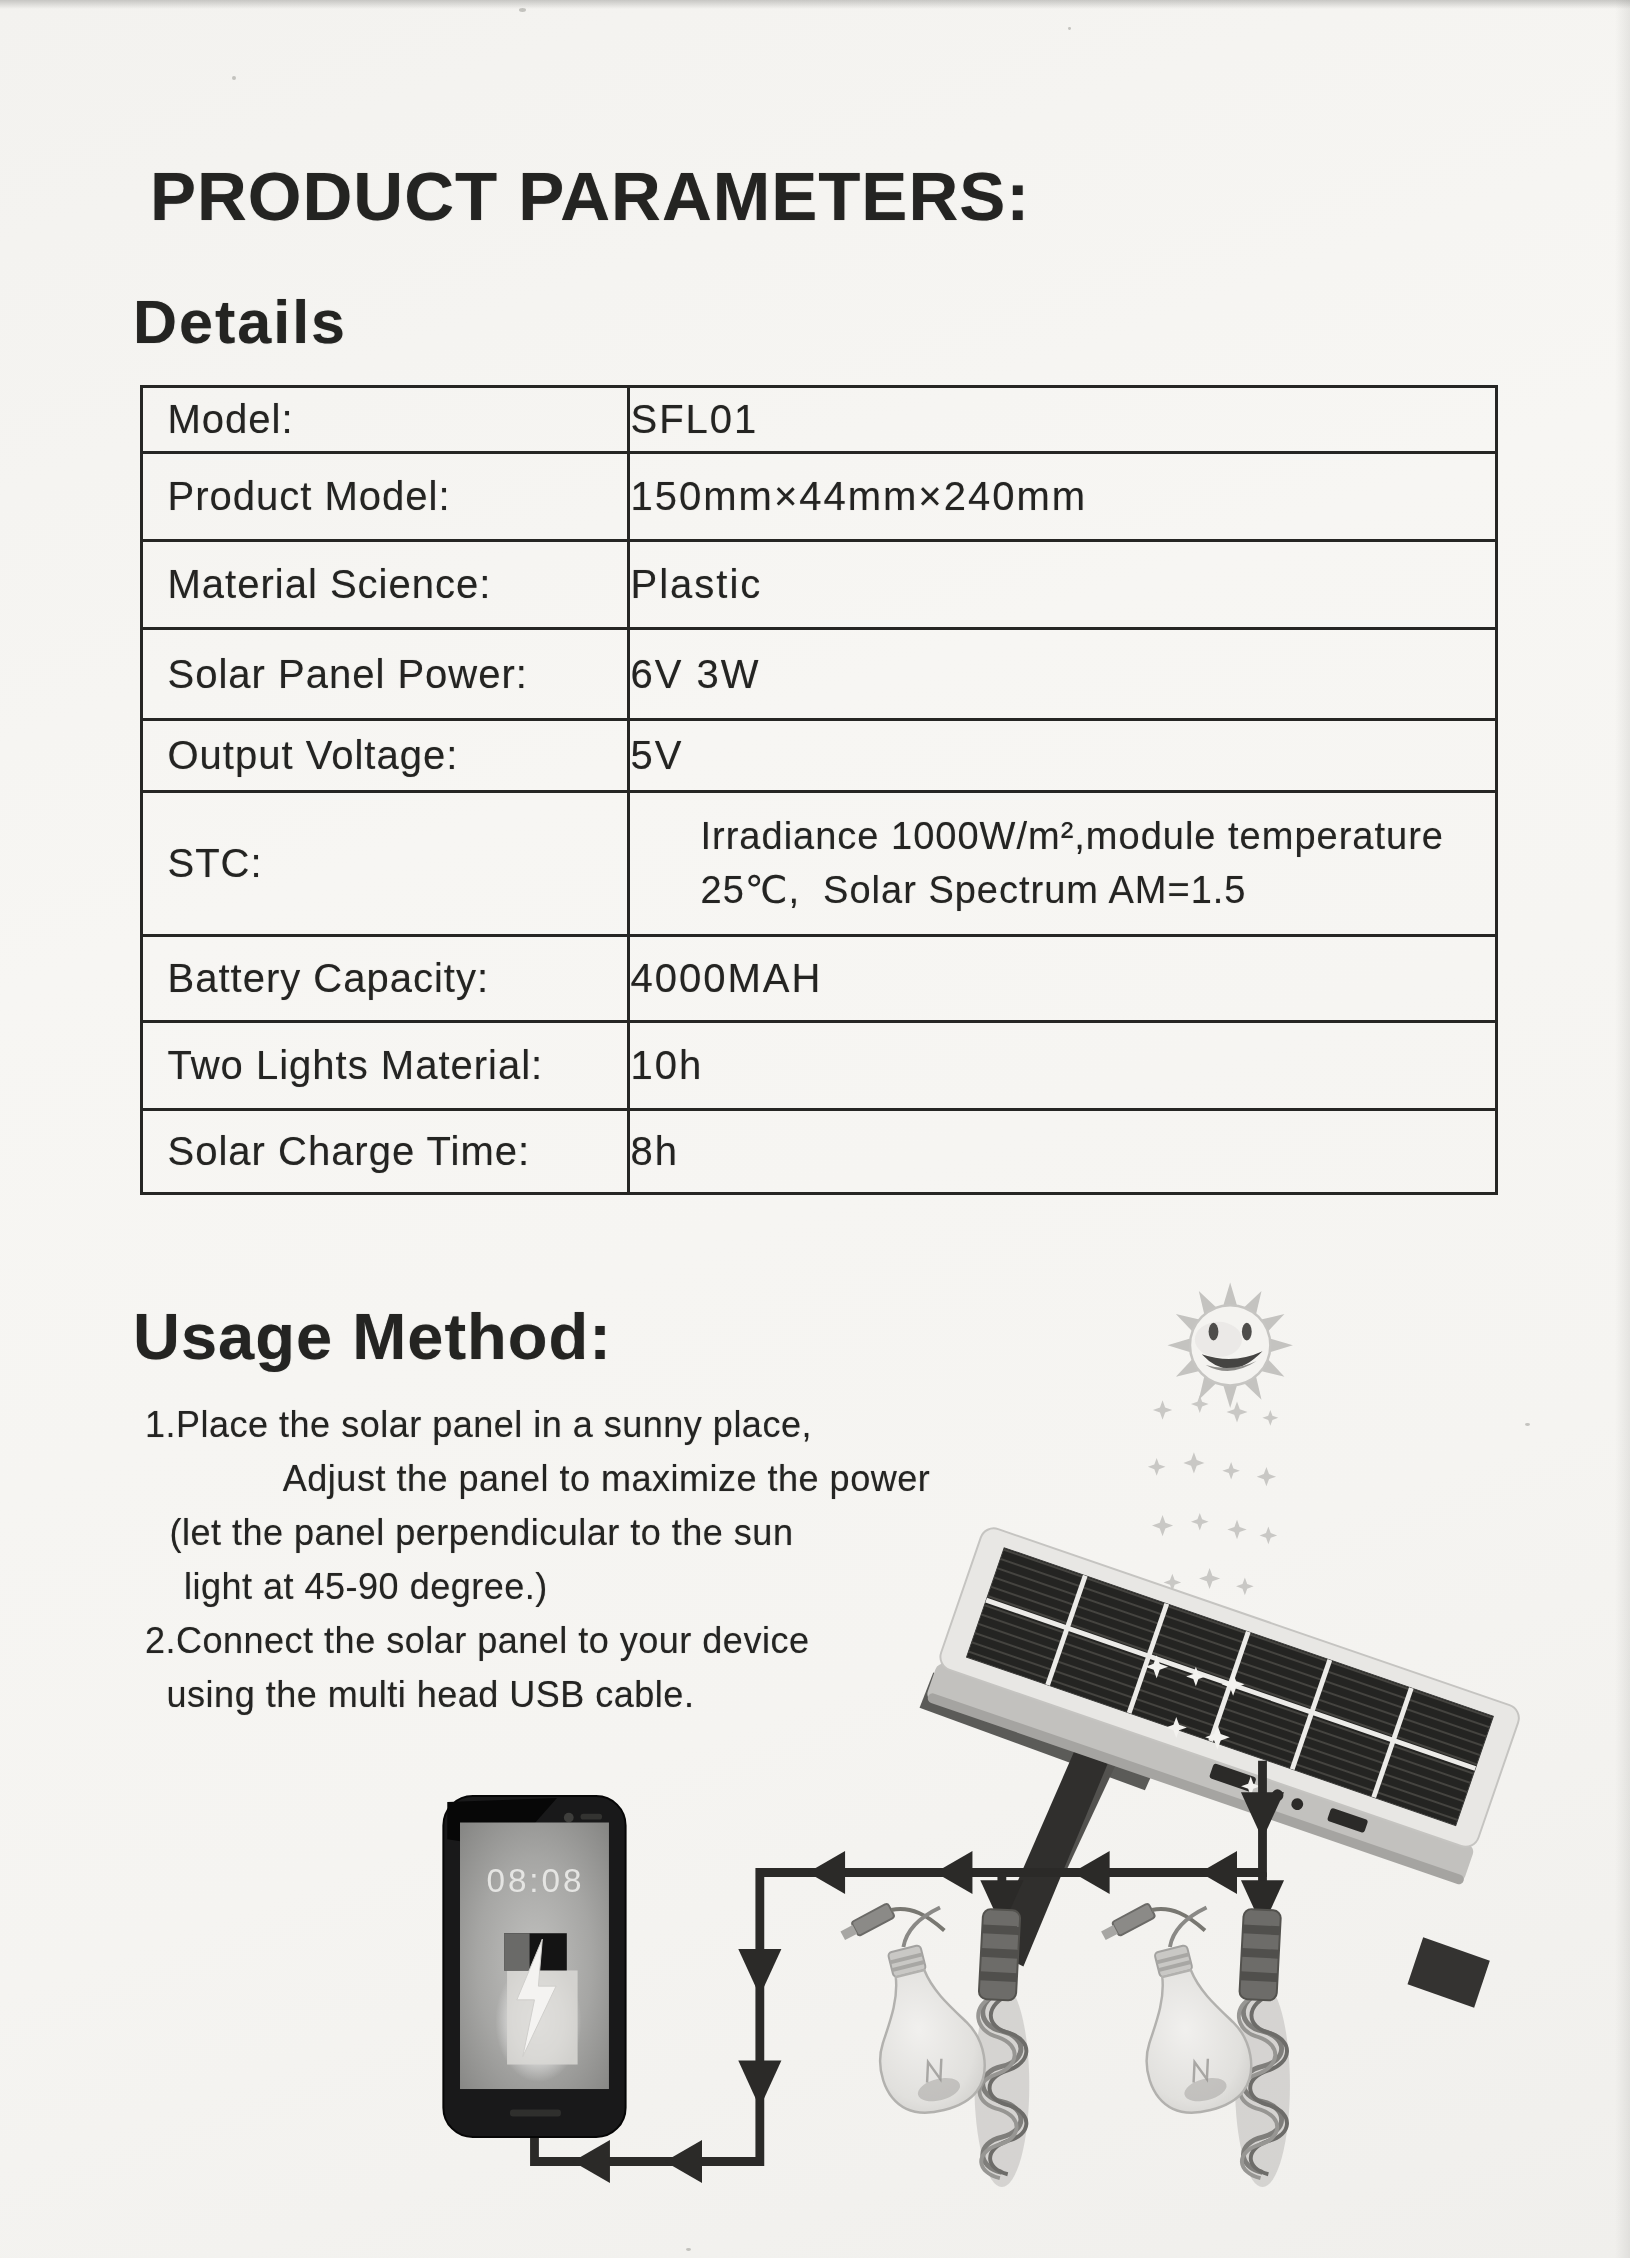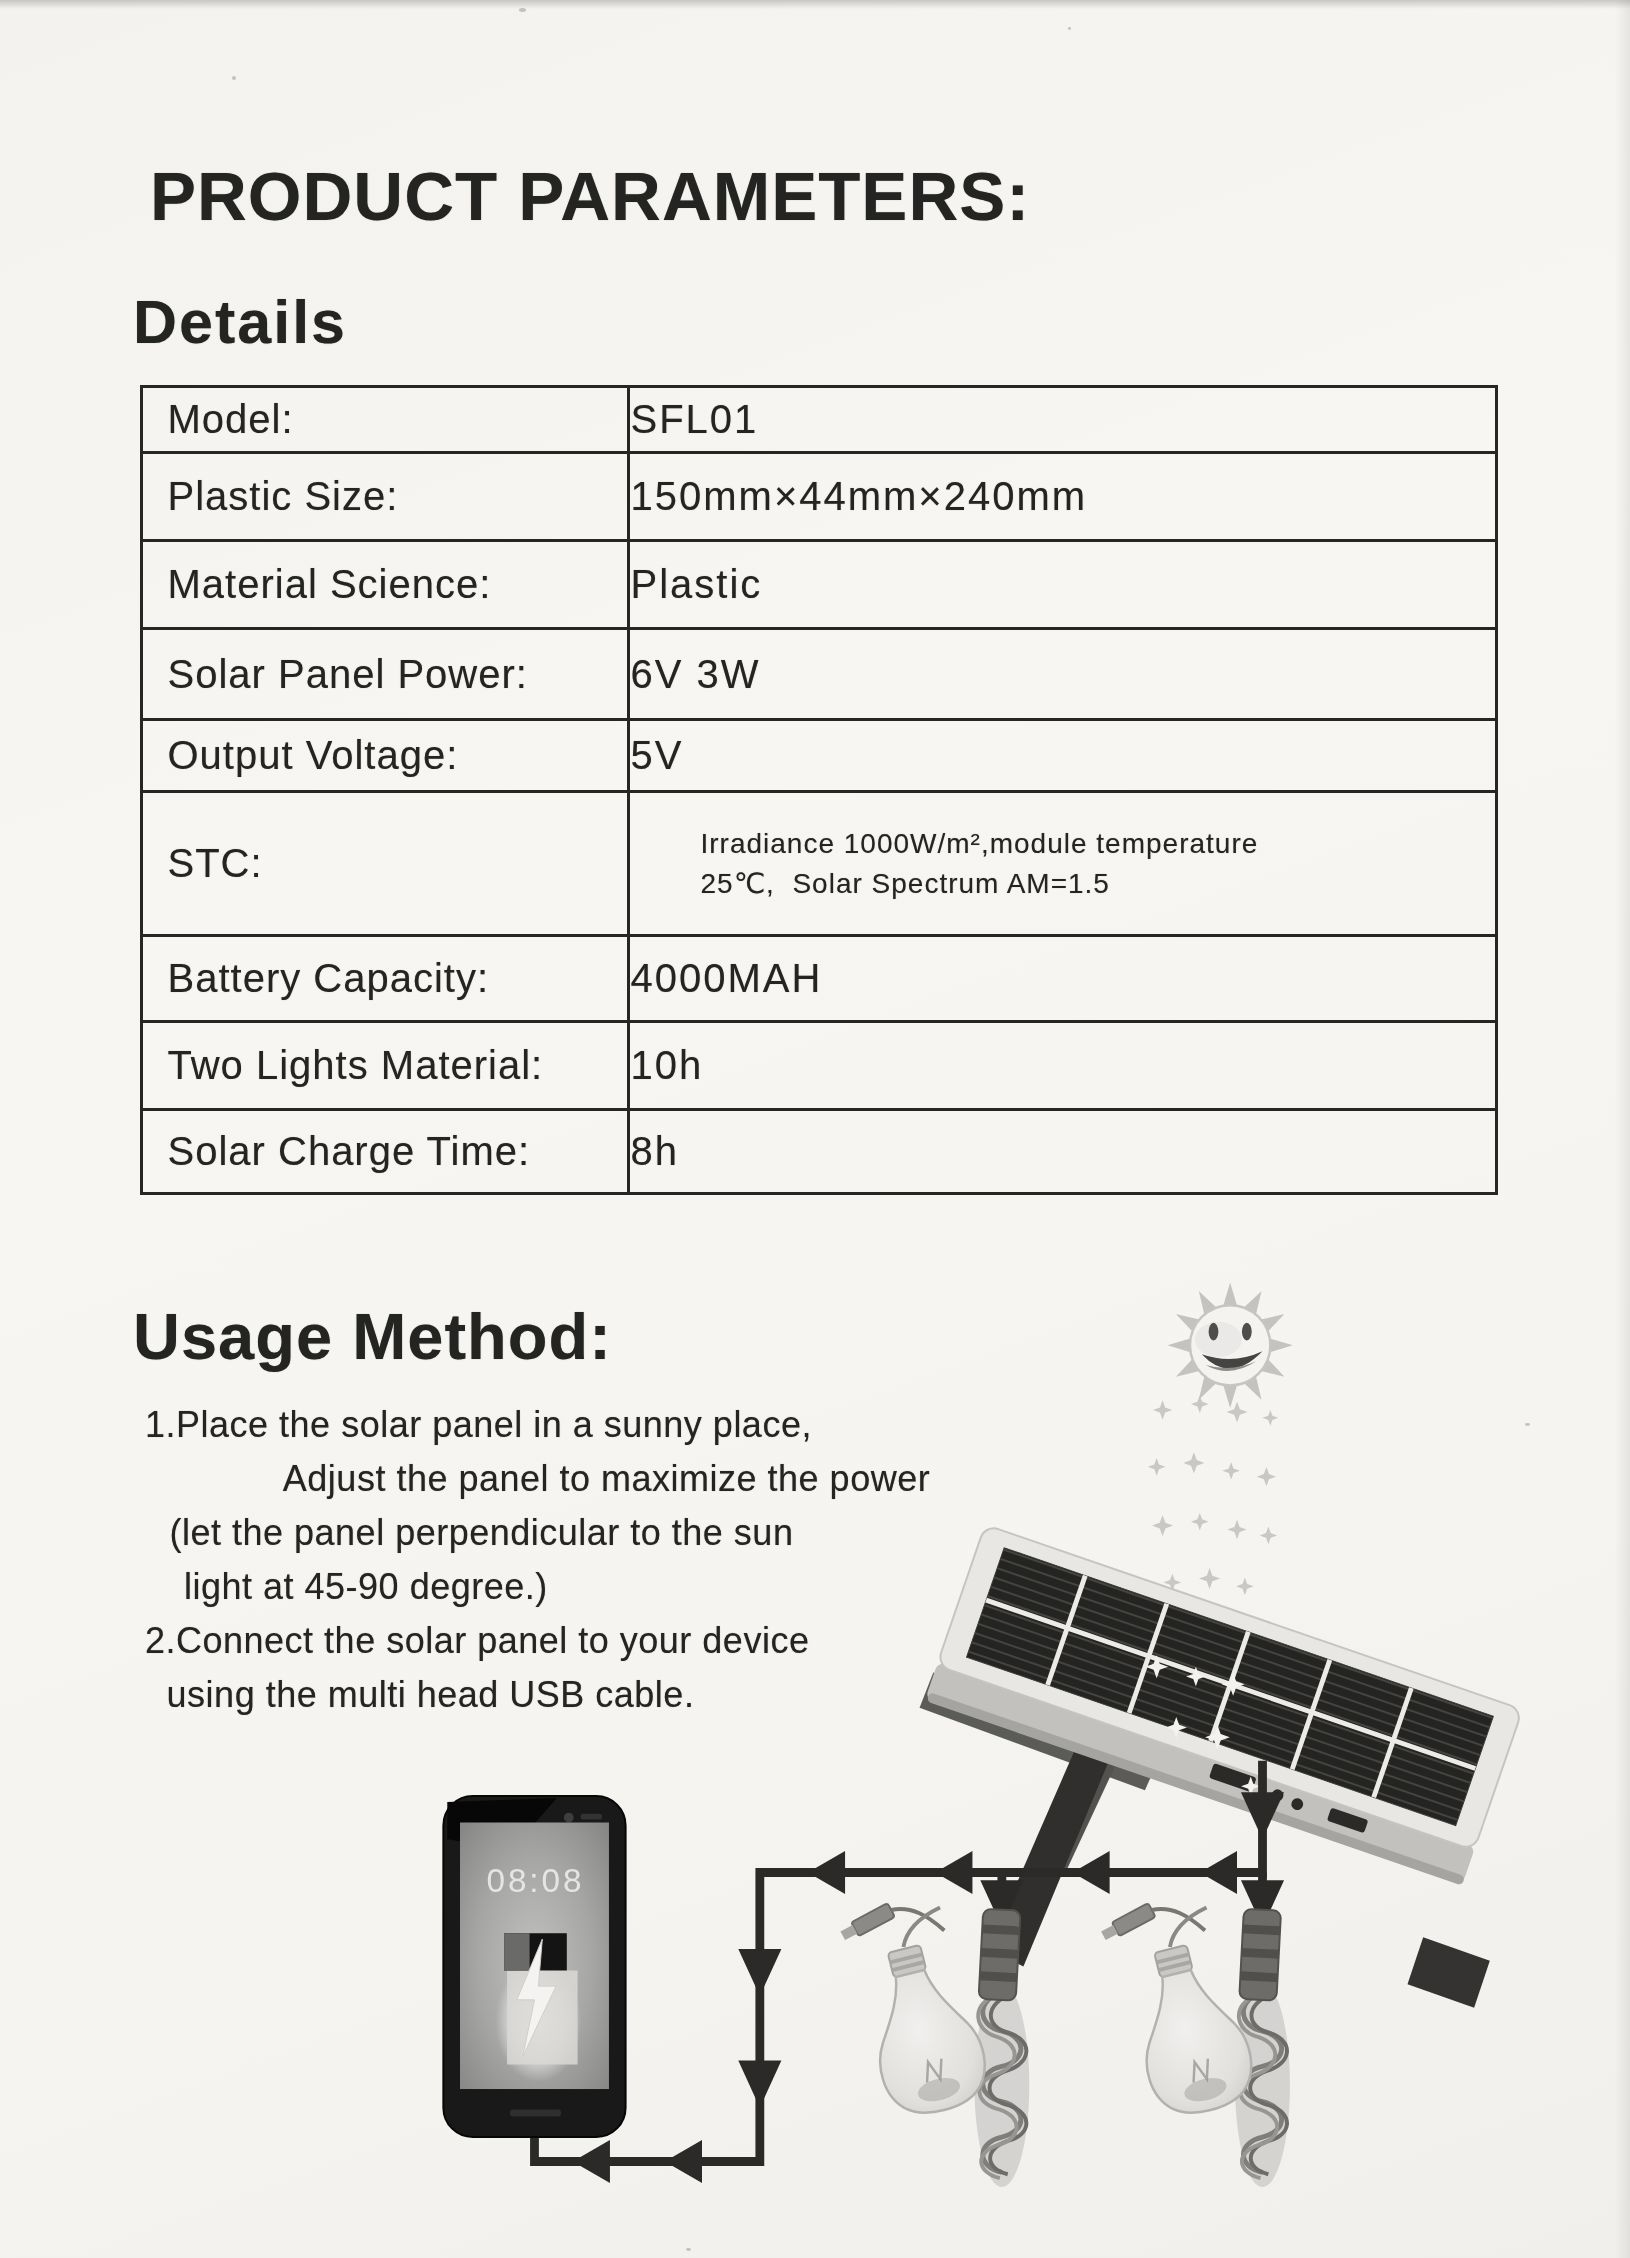--- a/index.html
+++ b/index.html
@@ -43,21 +43,21 @@
   tr:nth-child(2){height:88px;}
   tr:nth-child(3){height:88px;}
   tr:nth-child(4){height:91px;}
   tr:nth-child(5){height:72px;}
   tr:nth-child(6){height:144px;}
   tr:nth-child(7){height:86px;}
   tr:nth-child(8){height:88px;}
   tr:nth-child(9){height:84px;}
   tr.stc td.val{
     text-align:left;padding-left:71px;padding-right:9.8px;
-    font-size:28px;line-height:1.4;letter-spacing:1px;
+    font-size:38px;line-height:1.4;letter-spacing:1px;
   }
 
   
   .usage-list{position:absolute;left:145px;top:1398px;width:902px;
     font-size:36px;line-height:54px;letter-spacing:0.5px;}
   .u-line{white-space:nowrap;}
   .u-line:nth-child(2){margin-left:21px;text-align:center;}
   .u-line:nth-child(3){margin-left:24.5px;}
   .u-line:nth-child(4){margin-left:39px;}
   .u-line:nth-child(6){margin-left:21.6px;}
@@ -80,21 +80,21 @@
   <h1 class="page-title ink">PRODUCT PARAMETERS:</h1>
   <h2 class="details-heading ink">Details</h2>
 
   <table class="spec-table">
     <tbody>
       <tr>
         <td class="lbl">Model:</td>
         <td class="val">SFL01</td>
       </tr>
       <tr>
-        <td class="lbl">Plastic Size:</td>
+        <td class="lbl">Product Model:</td>
         <td class="val">150mm×44mm×240mm</td>
       </tr>
       <tr>
         <td class="lbl">Material Science:</td>
         <td class="val">Plastic</td>
       </tr>
       <tr>
         <td class="lbl">Solar Panel Power:</td>
         <td class="val">6V 3W</td>
       </tr>

